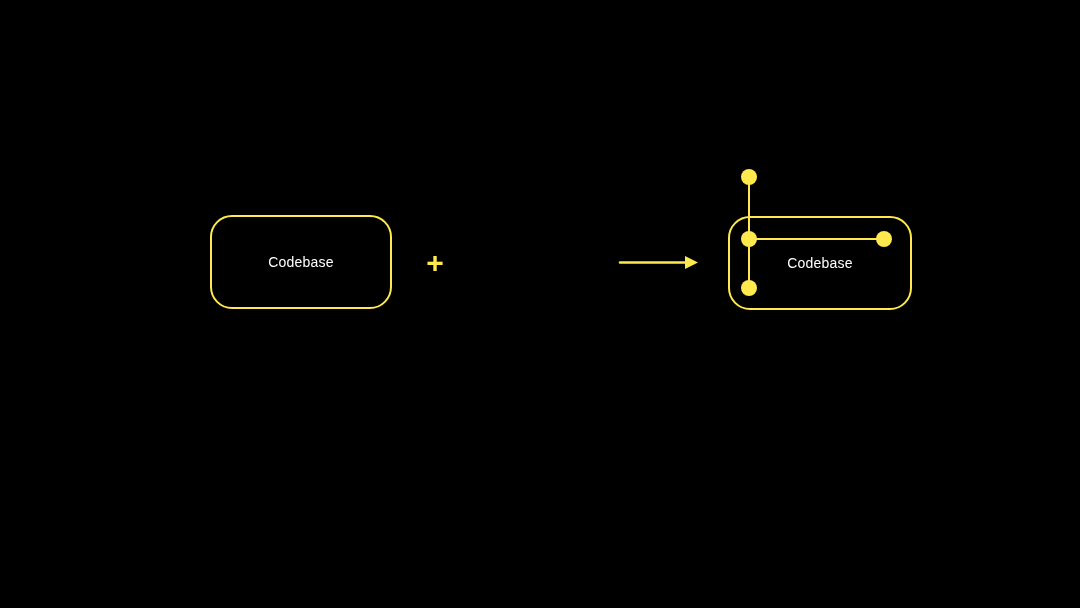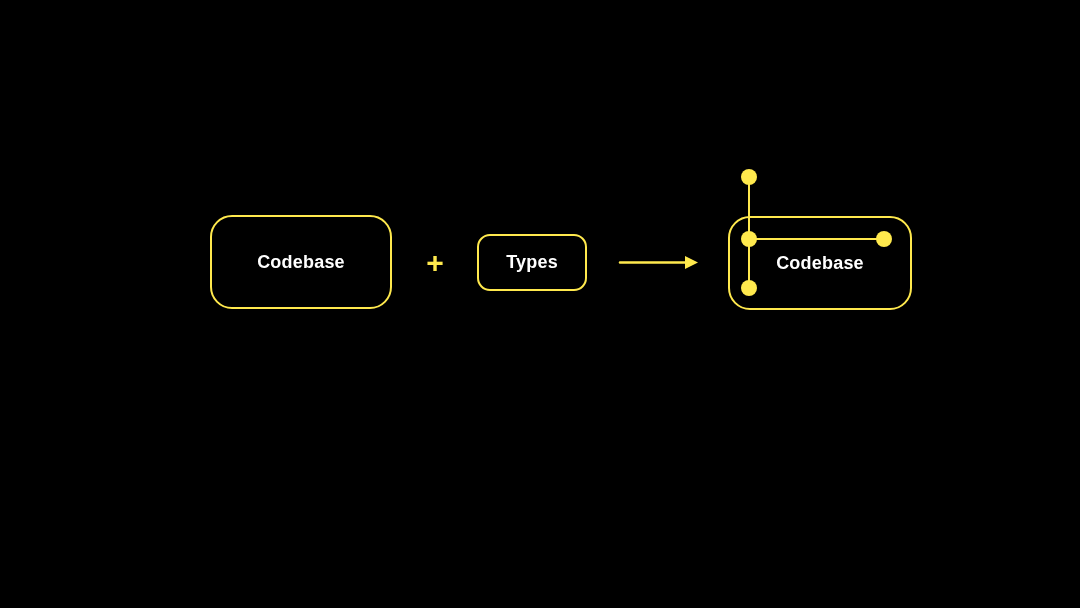--- a/index.html
+++ b/index.html
@@ -19,22 +19,22 @@
     position: absolute;
     background: #000000;
     border: 2px solid #FFE94D;
     box-sizing: border-box;
     display: flex;
     align-items: center;
     justify-content: center;
   }
   .box-label {
     color: #FFFFFF;
-    font-weight: 700;
-    font-size: 18px;
+    font-weight: 400;
+    font-size: 14px;
     letter-spacing: 0.2px;
     white-space: nowrap;
   }
   .left-box {
     left: 210px;
     top: 215px;
     width: 182px;
     height: 94px;
     border-radius: 22px;
   }
@@ -80,23 +80,20 @@
 <body>
 
 <div class="canvas">
 
   <div class="box left-box">
     <span class="box-label">Codebase</span>
   </div>
 
   <div class="plus-operator">+</div>
 
-  <div class="box types-box">
-    <span class="box-label">Types</span>
-  </div>
 
   <div class="box right-box">
     <span class="box-label">Codebase</span>
   </div>
 
   <svg class="overlay-svg" viewBox="0 0 1080 608" xmlns="http://www.w3.org/2000/svg">
 
     <g>
       <line x1="620" y1="262.5" x2="687" y2="262.5" stroke="#FFE94D" stroke-width="2.5" stroke-linecap="round"></line>
       <polygon points="698,262.5 685,256 685,269" fill="#FFE94D"></polygon>

